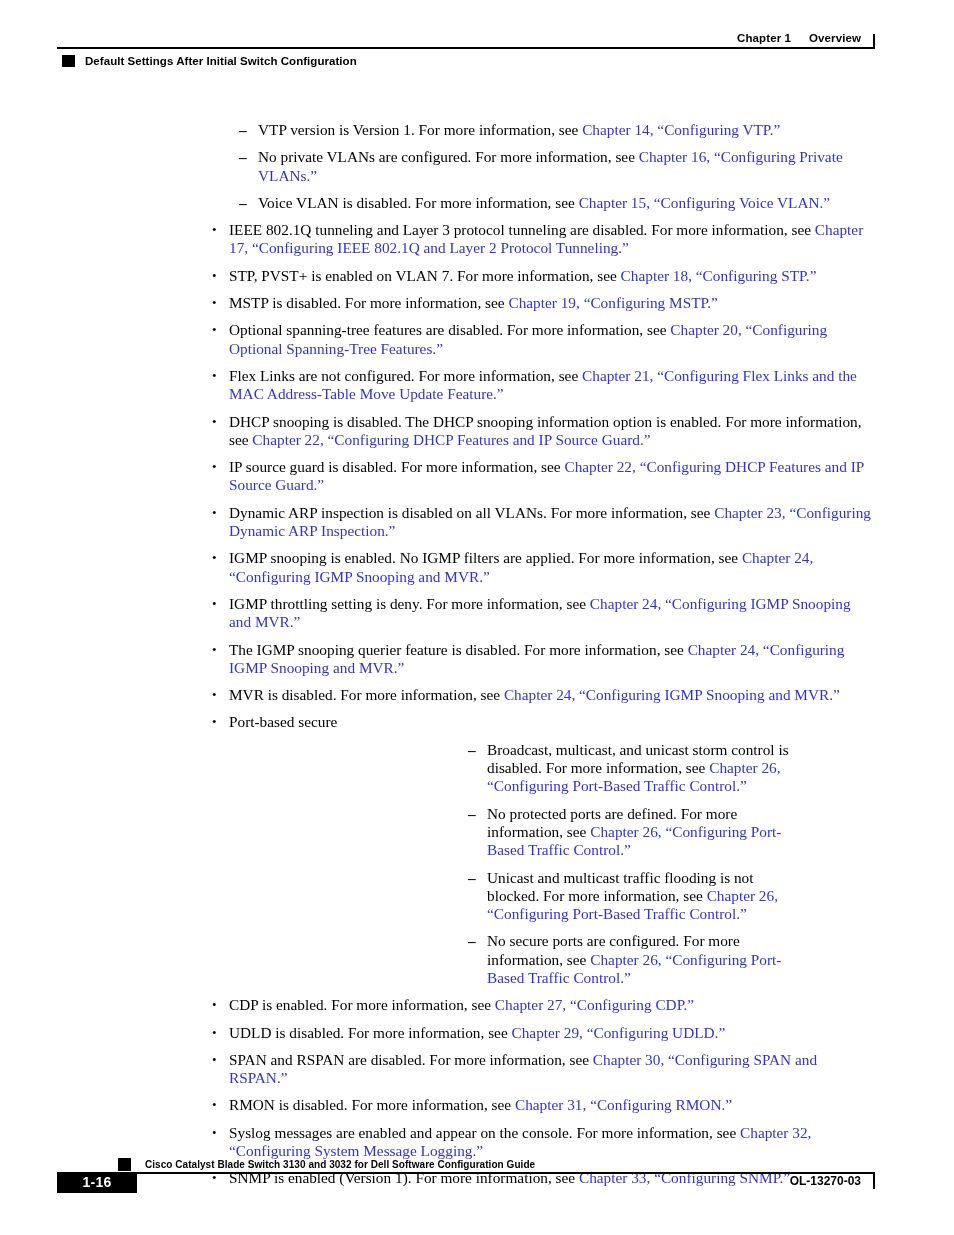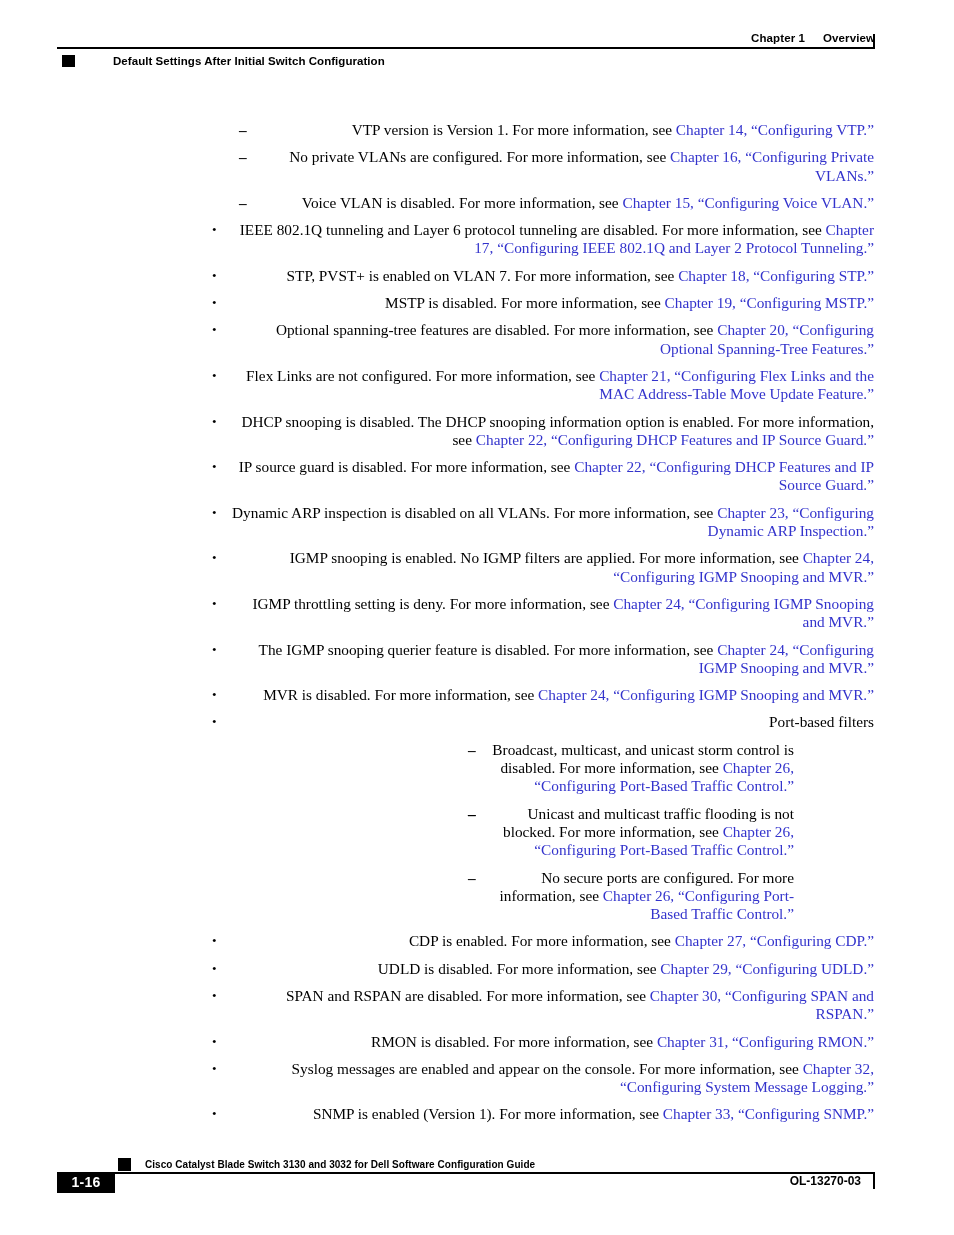--- a/index.html
+++ b/index.html
@@ -32,20 +32,21 @@
   }
   .header-top {
     position: relative;
     height: 18px;
     text-align: right;
     font-family: "Liberation Sans", "DejaVu Sans", sans-serif;
     font-weight: bold;
     font-size: 11.5px;
     letter-spacing: 0.1px;
     line-height: 16px;
+    padding-right: 14px;
     white-space: nowrap;
   }
   .header-top .chap {
     margin-right: 18px;
   }
   .header-rule {
     position: absolute;
     left: 0;
     top: 17px;
     width: 818px;
@@ -75,21 +76,20 @@
     vertical-align: middle;
     margin-right: 10px;
   }
   .header-sub-text {
     display: inline-block;
     font-family: "Liberation Sans", "DejaVu Sans", sans-serif;
     font-weight: bold;
     font-size: 11.5px;
     letter-spacing: 0.05px;
     vertical-align: middle;
-    margin-left: 28px;
   }
 
   
   .content {
     position: absolute;
     left: 0;
     top: 112px;
     width: 954px;
   }
   ul.lvl1, ul.lvl2 {
@@ -130,21 +130,20 @@
     font-size: 15.3px;
     line-height: 18.3px;
     font-weight: bold;
     text-align: left;
   }
   ul.lvl2 {
     margin-top: 9px;
   }
   .txt {
     display: block;
-    text-align: right;
   }
   .lnk {
     color: #3333cc;
   }
 
   
   .footer {
     position: absolute;
     left: 57px;
     top: 1158px;
@@ -182,21 +181,21 @@
     right: 0;
     top: 2px;
     width: 2px;
     height: 15px;
     background: #000000;
   }
   .footer-pagebox {
     position: absolute;
     left: 0;
     top: 14px;
-    width: 58px;
+    width: 80px;
     height: 21px;
     background: #000000;
     color: #ffffff;
     font-family: "Liberation Sans", "DejaVu Sans", sans-serif;
     font-weight: bold;
     font-size: 14px;
     line-height: 21px;
     text-align: center;
     letter-spacing: 0.3px;
   }
@@ -238,21 +237,21 @@
             <span class="marker">–</span>
             <span class="txt"><span>No private VLANs are configured. For more information, see </span><span class="lnk">Chapter 16, “Configuring Private VLANs.”</span></span>
           </li>
           <li class="item b2">
             <span class="marker">–</span>
             <span class="txt"><span>Voice VLAN is disabled. For more information, see </span><span class="lnk">Chapter 15, “Configuring Voice VLAN.”</span></span>
           </li>
         </ul>
         <li class="item b1">
           <span class="marker">•</span>
-          <span class="txt"><span>IEEE 802.1Q tunneling and Layer 6 protocol tunneling are disabled. For more information, see </span><span class="lnk">Chapter 17, “Configuring IEEE 802.1Q and Layer 2 Protocol Tunneling.”</span></span>
+          <span class="txt"><span>IEEE 802.1Q tunneling and Layer 3 protocol tunneling are disabled. For more information, see </span><span class="lnk">Chapter 17, “Configuring IEEE 802.1Q and Layer 2 Protocol Tunneling.”</span></span>
         </li>
         <li class="item b1">
           <span class="marker">•</span>
           <span class="txt"><span>STP, PVST+ is enabled on VLAN 7. For more information, see </span><span class="lnk">Chapter 18, “Configuring STP.”</span></span>
         </li>
         <li class="item b1">
           <span class="marker">•</span>
           <span class="txt"><span>MSTP is disabled. For more information, see </span><span class="lnk">Chapter 19, “Configuring MSTP.”</span></span>
         </li>
         <li class="item b1">
@@ -286,28 +285,29 @@
         <li class="item b1">
           <span class="marker">•</span>
           <span class="txt"><span>The IGMP snooping querier feature is disabled. For more information, see </span><span class="lnk">Chapter 24, “Configuring IGMP Snooping and MVR.”</span></span>
         </li>
         <li class="item b1">
           <span class="marker">•</span>
           <span class="txt"><span>MVR is disabled. For more information, see </span><span class="lnk">Chapter 24, “Configuring IGMP Snooping and MVR.”</span></span>
         </li>
         <li class="item b1">
           <span class="marker">•</span>
-          <span class="txt"><span>Port-based filters</span></span>
+          <span class="txt"><span>Port-based secure</span></span>
           <ul class="lvl2">
             <li class="item b2">
               <span class="marker">–</span>
               <span class="txt"><span>Broadcast, multicast, and unicast storm control is disabled. For more information, see </span><span class="lnk">Chapter 26, “Configuring Port-Based Traffic Control.”</span></span>
             </li>
             <li class="item b2">
               <span class="marker">–</span>
+              <span class="txt"><span>No protected ports are defined. For more information, see </span><span class="lnk">Chapter 26, “Configuring Port-Based Traffic Control.”</span></span>
             </li>
             <li class="item b2">
               <span class="marker">–</span>
               <span class="txt"><span>Unicast and multicast traffic flooding is not blocked. For more information, see </span><span class="lnk">Chapter 26, “Configuring Port-Based Traffic Control.”</span></span>
             </li>
             <li class="item b2">
               <span class="marker">–</span>
               <span class="txt"><span>No secure ports are configured. For more information, see </span><span class="lnk">Chapter 26, “Configuring Port-Based Traffic Control.”</span></span>
             </li>
           </ul>

